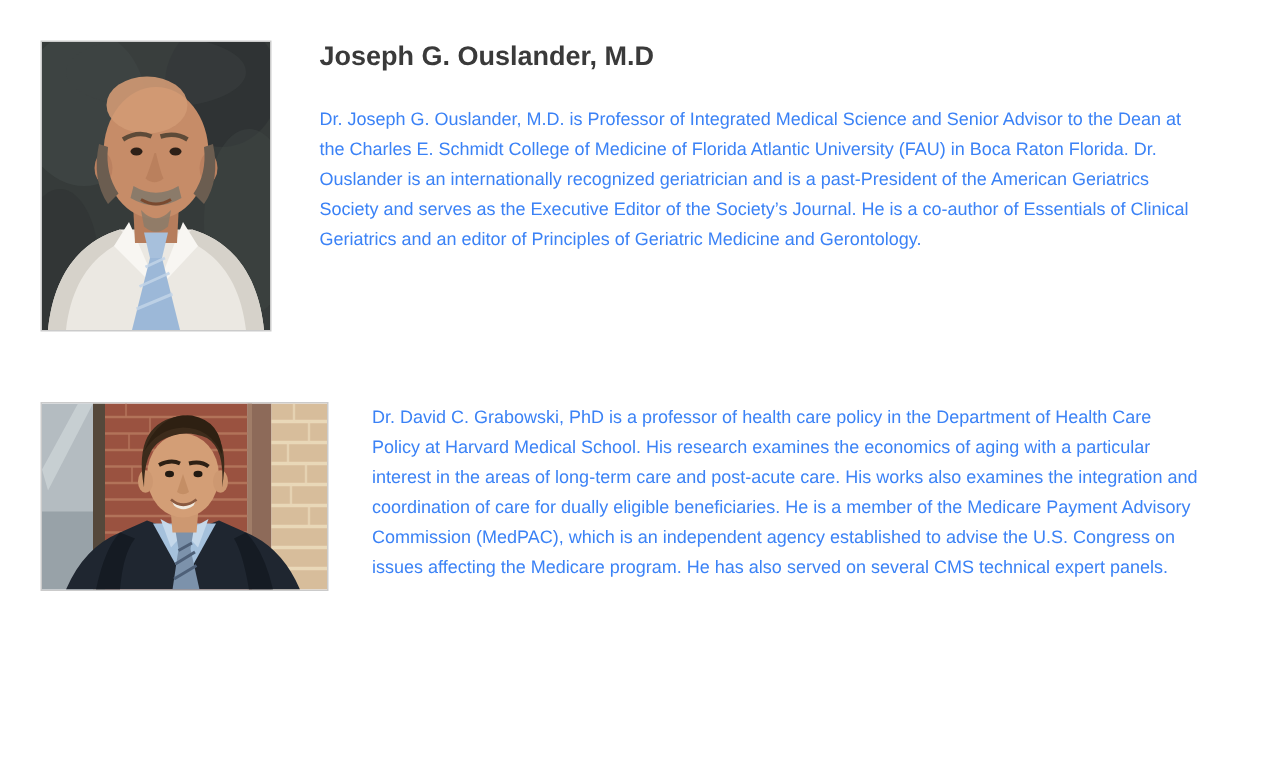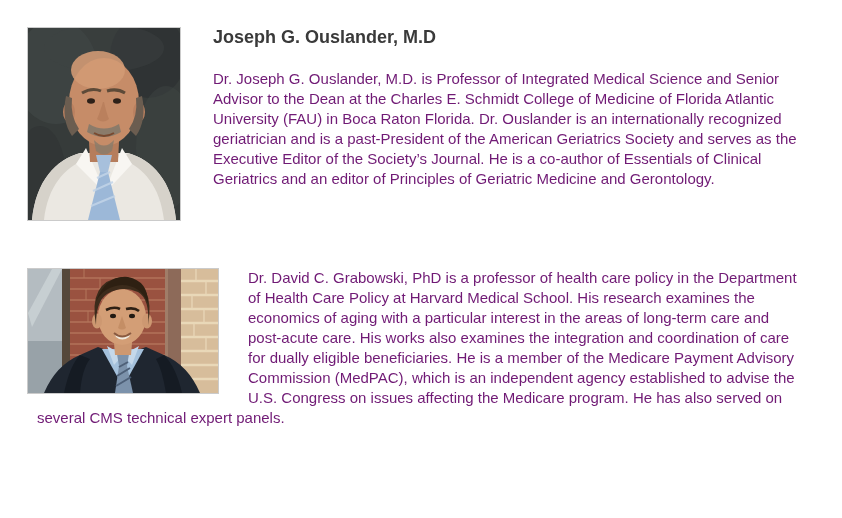--- a/index.html
+++ b/index.html
@@ -32,23 +32,23 @@
 
   h2.bio-name {
     margin: 0 0 20px 0;
     font-size: 18px;
     line-height: 1.2;
     font-weight: bold;
     color: #3a3a3a;
   }
   p.bio-text {
     margin: 12px;
-    font-size: 15px;
+    font-size: 12px;
     line-height: 20px;
-    color: #701a75;
+    color: #3b82f6;
   }
 </style>
 </head>
 <body>
 
 <div class="page">
 
   <div class="bio-section">
     <div class="photo-frame portrait">
       <svg width="152" height="192" viewBox="0 0 152 192" role="img">

